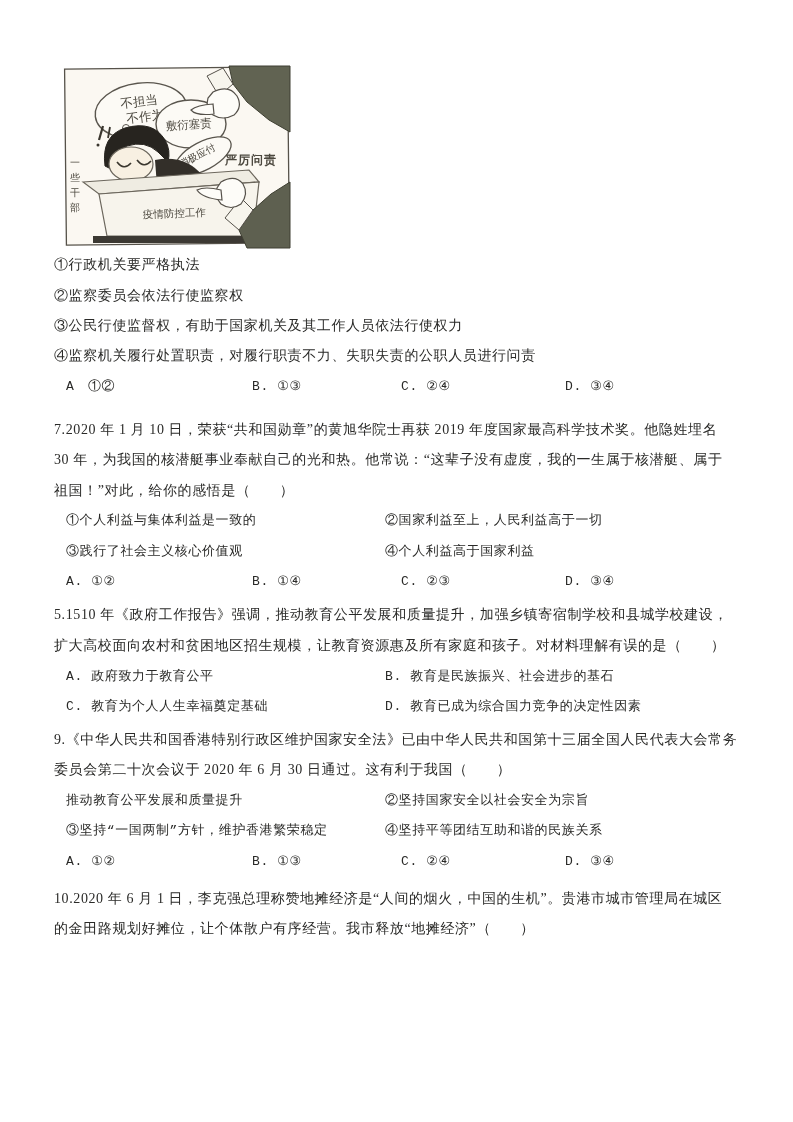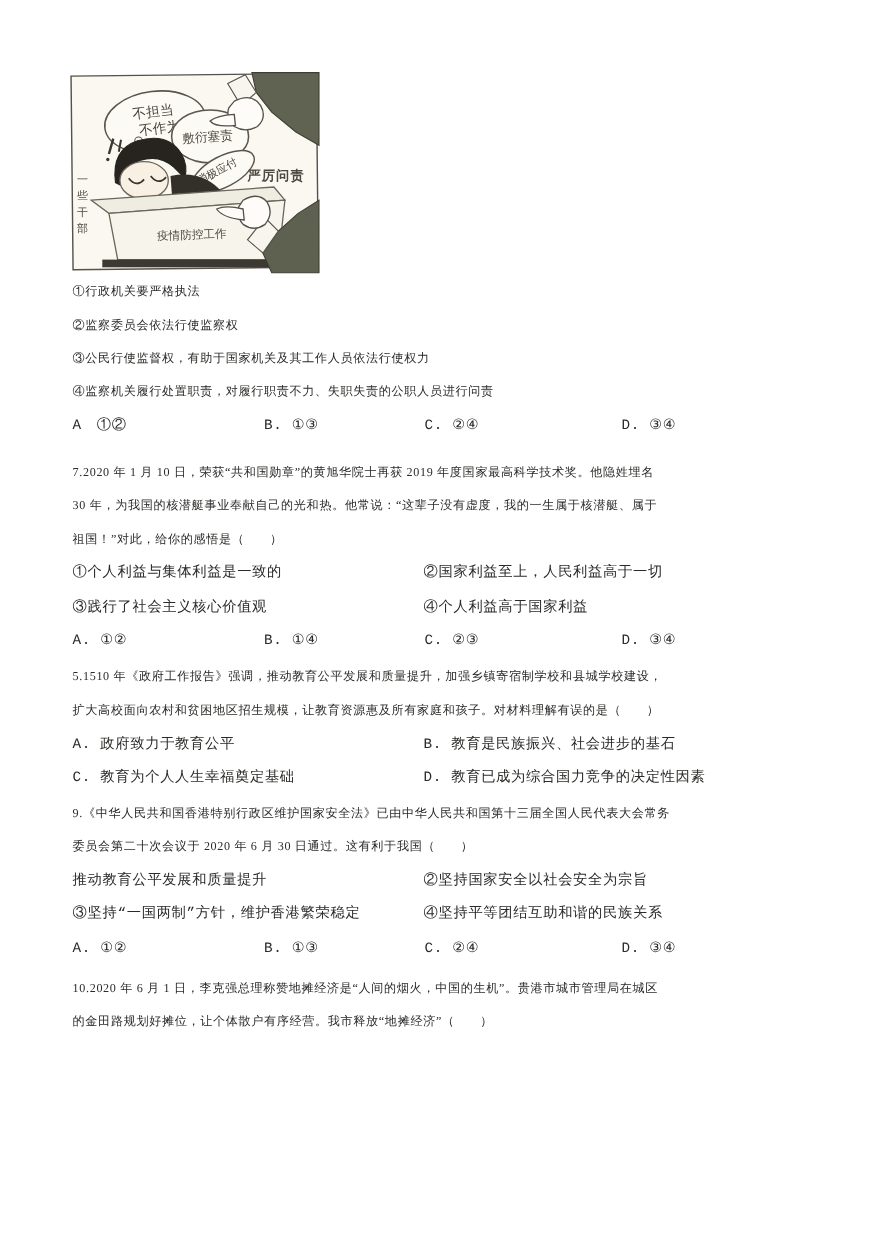--- a/index.html
+++ b/index.html
@@ -4,26 +4,26 @@
 <style>
   * { margin:0; padding:0; box-sizing:border-box; }
   html,body { background:#ffffff; }
   .page {
     position:relative; width:793px; height:1122px; margin:0 auto;
     background:#ffffff; overflow:hidden;
     font-family:"Liberation Serif","DejaVu Serif",serif;
     color:#2a2a28;
   }
   .tline {
-    position:absolute; left:66px; font-size:11px; line-height:20px;
+    position:absolute; left:54px; font-size:14px; line-height:20px;
     letter-spacing:0.6px; white-space:pre;
   }
   .row { position:absolute; left:66px; width:680px; height:20px; }
   .row span { position:absolute; top:0; font-size:13px; line-height:20px; letter-spacing:0.6px; white-space:pre;font-family:Liberation Mono, monospace; }
-  .c0 { left:0; } .c1 { left:174px; } .c2 { left:320px; } .c3 { left:499px; }
+  .c0 { left:0; } .c1 { left:186px; } .c2 { left:335px; } .c3 { left:499px; }
   .col2 { left:319px; }
   .cartoon {
     position:absolute; left:63px; top:64px; width:229px; height:186px;
   }
   .cartoon svg { width:100%; height:100%; display:block; }
   .svgtxt { font-family:"Liberation Serif","DejaVu Serif",serif; fill:#4c483f; }
 </style>
 </head>
 <body>
 

